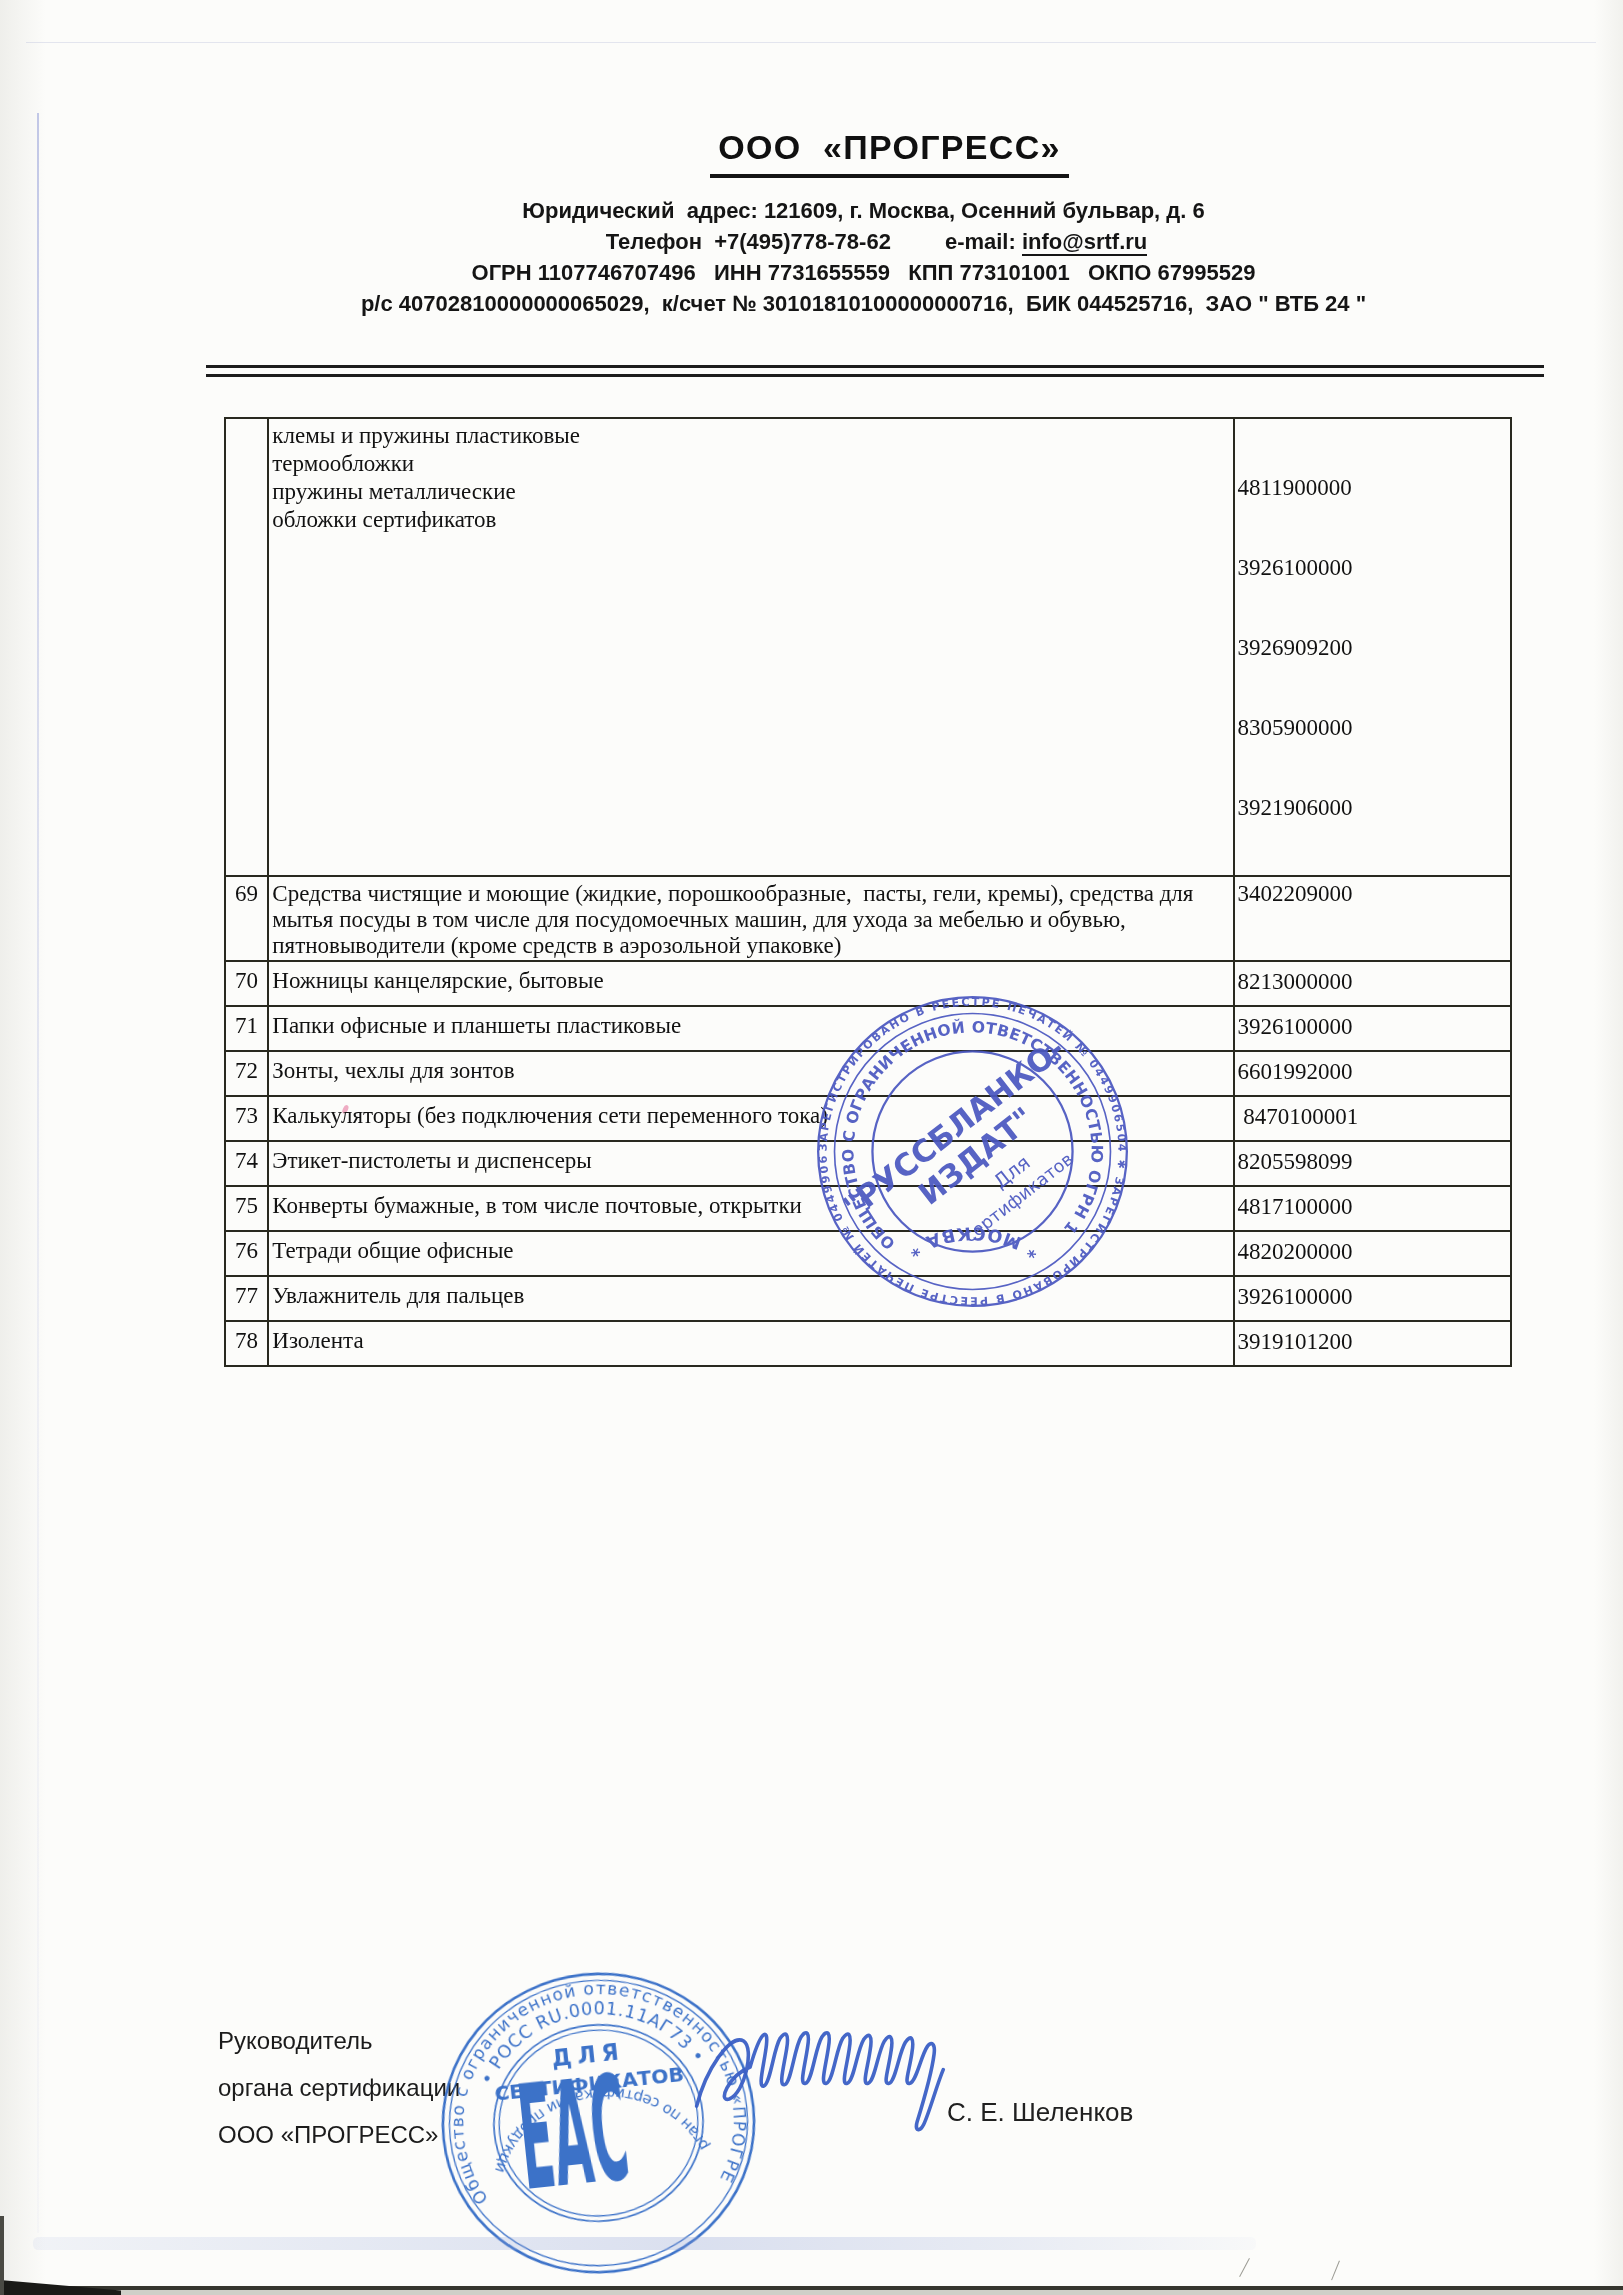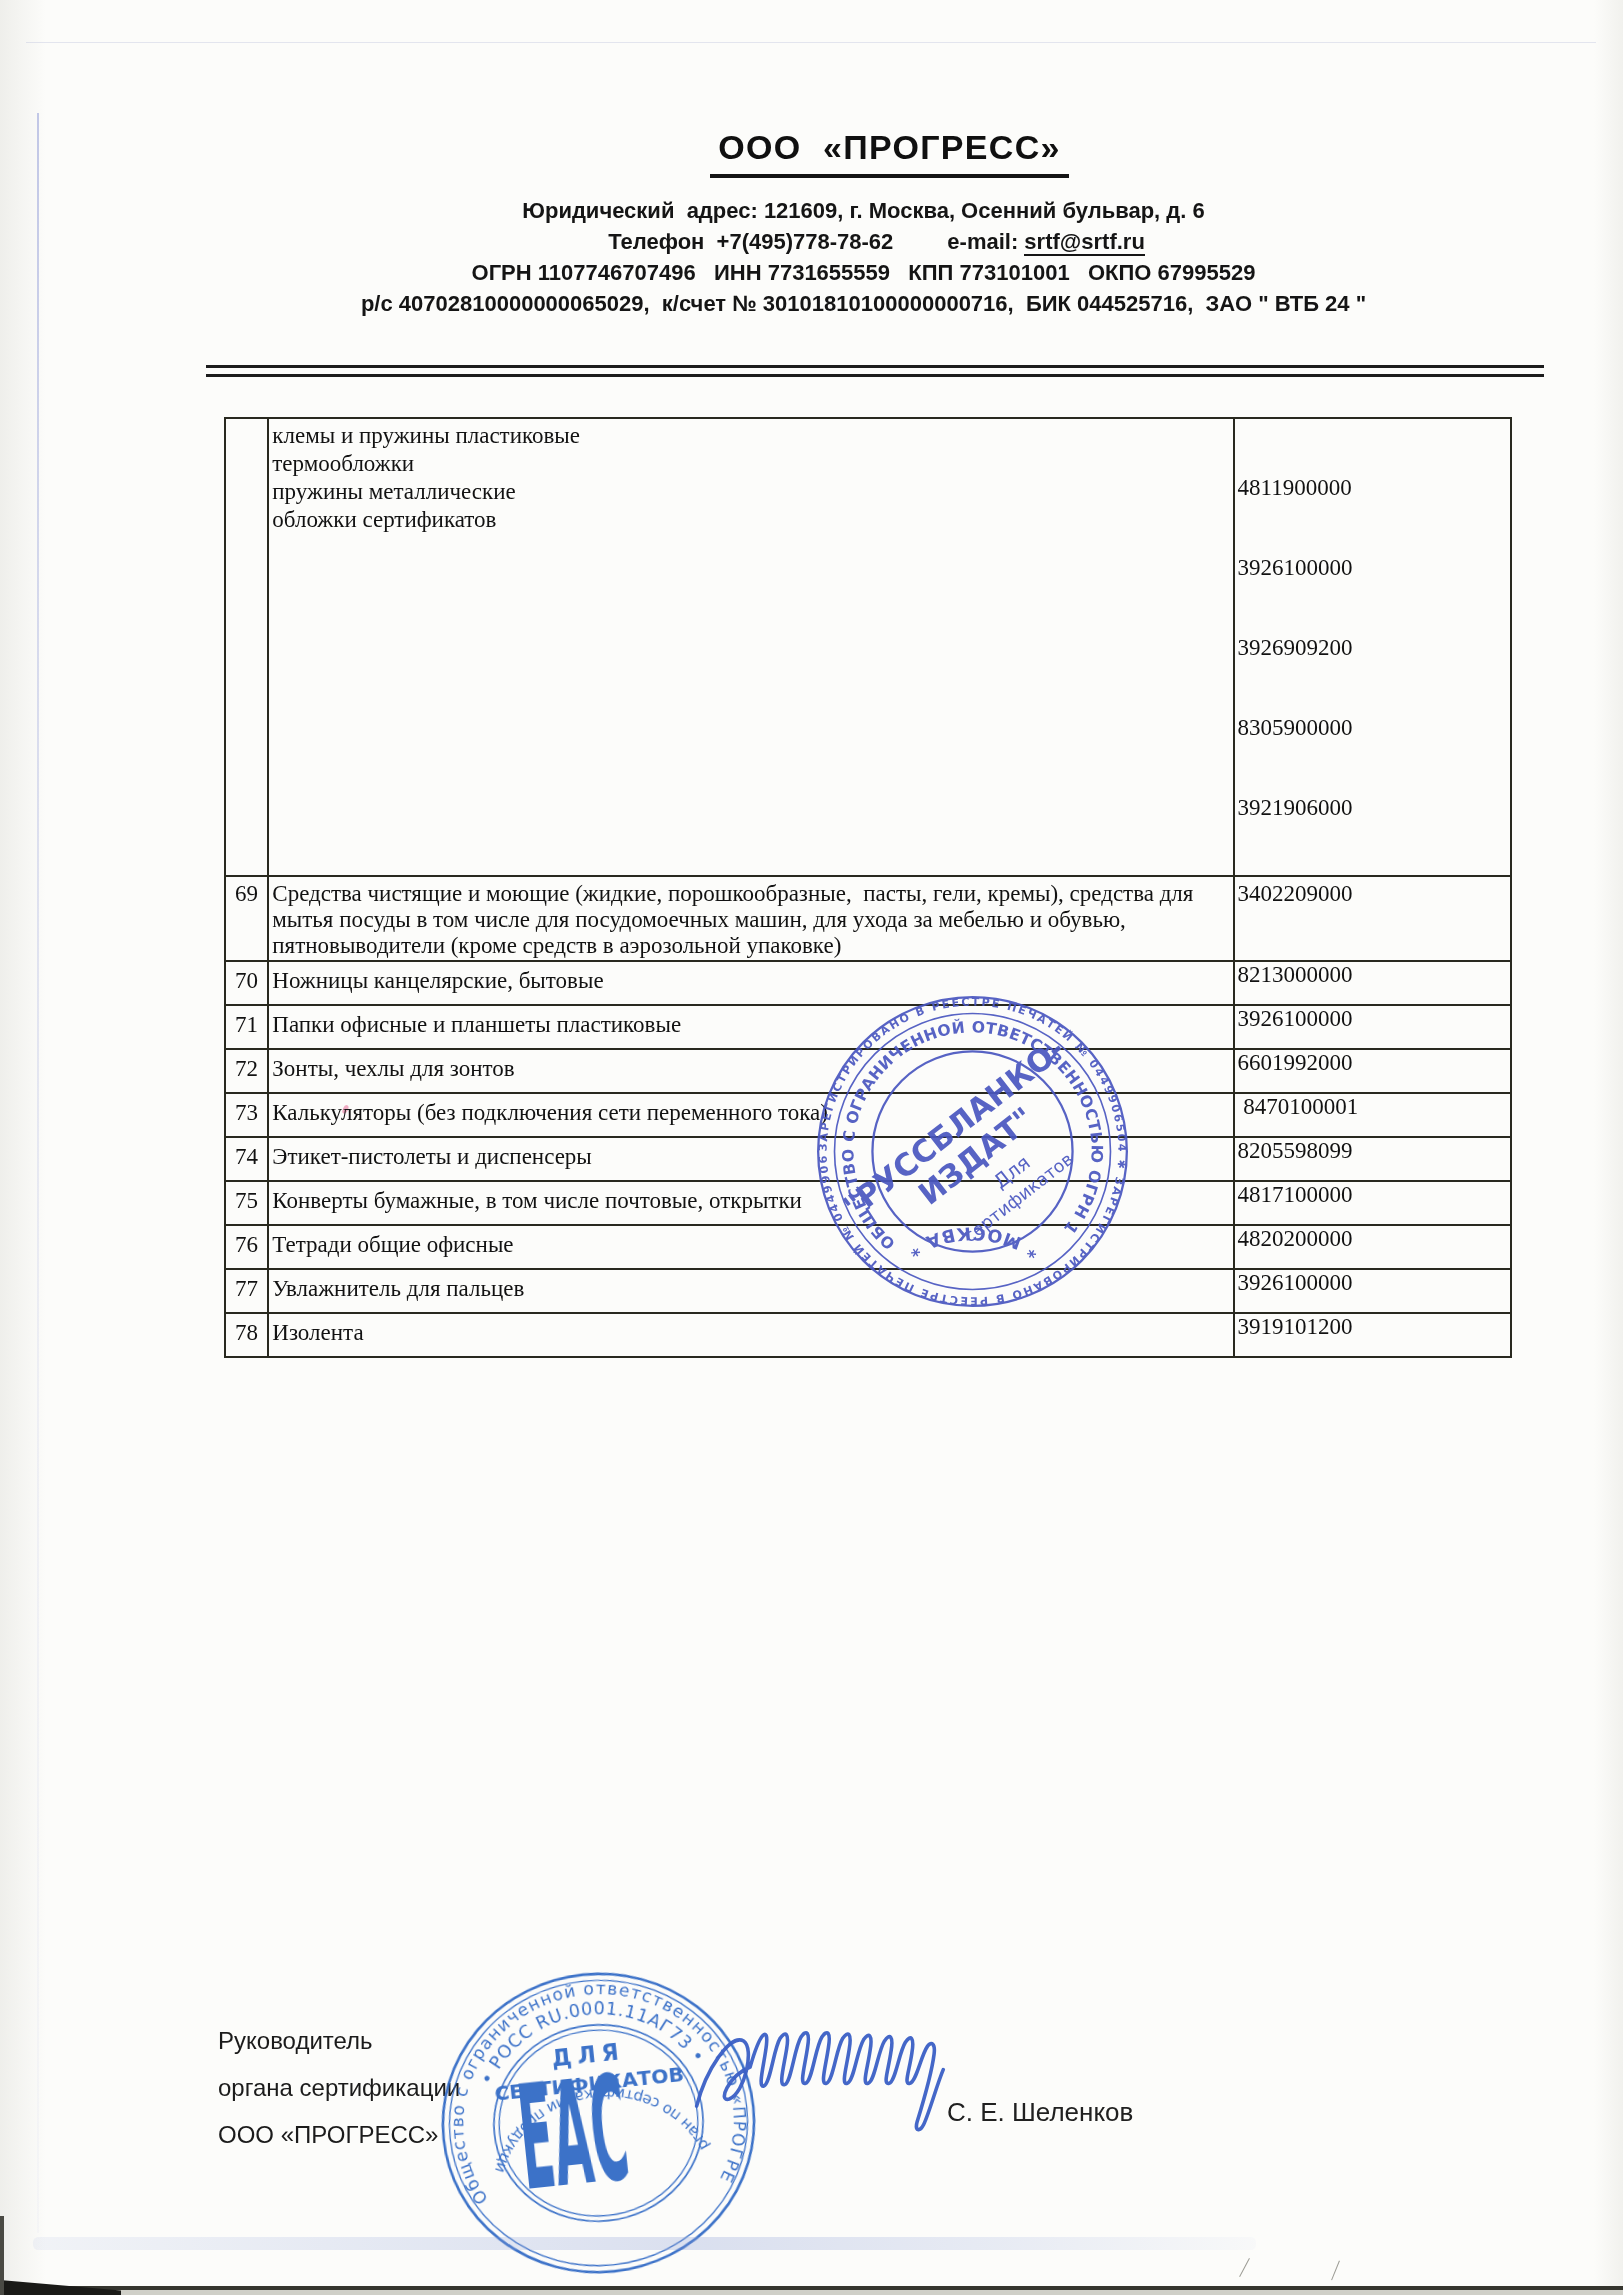--- a/index.html
+++ b/index.html
@@ -52,21 +52,21 @@
     position:absolute;left:224px;top:417px;width:1286px;
     border-collapse:collapse;table-layout:fixed;
     font-family:"Liberation Serif", serif;font-size:23px;color:#121212;
   }
   .doc-table td{border:2.6px solid #29291f;vertical-align:top;overflow:hidden;}
   .col-num{width:43px;}
   .col-desc{width:966px;}
   .col-code{width:277px;}
   td.num{text-align:center;padding-top:5.9px;}
   td.desc{padding-left:3.3px;padding-top:6px;}
-  td.code{padding-left:2.6px;padding-top:0;white-space:pre;}
+  td.code{padding-left:2.6px;padding-top:7px;white-space:pre;}
   tr.cont td{padding-top:3.3px;}
   tr.cont td.desc div, tr.cont td.code div{line-height:28px;white-space:pre;}
   tr.r69 td{height:73px;padding-top:3.9px;}
   tr.r69 td.desc div{line-height:26px;white-space:pre;}
   tr.single td{height:35px;}
   
   .stamp{position:absolute;filter:blur(0.3px);}
   #round-stamp{left:812px;top:988px;}
   #eac-stamp{left:435px;top:1966px;transform:rotate(-6deg);}
   #signature{position:absolute;left:687px;top:2007px;filter:blur(0.2px);}
@@ -93,21 +93,21 @@
 
   <div class="top-faint-line"></div>
   <div class="left-blue-line"></div>
   <div class="pink-speck"></div>
 
   <div class="header">
     <div>
       <span class="doc-title">ООО  «ПРОГРЕСС»</span>
     </div>
     <div class="hline hline-first">Юридический  адрес: 121609, г. Москва, Осенний бульвар, д. 6</div>
-    <div class="hline contact-line"><span>Телефон  +7(495)778-78-62</span><span class="email-group"><span>e-mail: </span><span class="email-link">srtf@srtf.ru</span></span></div>
+    <div class="hline contact-line"><span>Телефон  +7(495)778-78-62</span><span class="email-group"><span>e-mail: </span><span class="email-link">info@srtf.ru</span></span></div>
     <div class="hline">ОГРН 1107746707496   ИНН 7731655559   КПП 773101001   ОКПО 67995529</div>
     <div class="hline">р/с 40702810000000065029,  к/счет № 30101810100000000716,  БИК 044525716,  ЗАО " ВТБ 24 "</div>
   </div>
   <div class="double-rule rule-a"></div>
   <div class="double-rule rule-b"></div>
 
   <table class="doc-table">
     <colgroup>
         <col class="col-num">
         <col class="col-desc">

